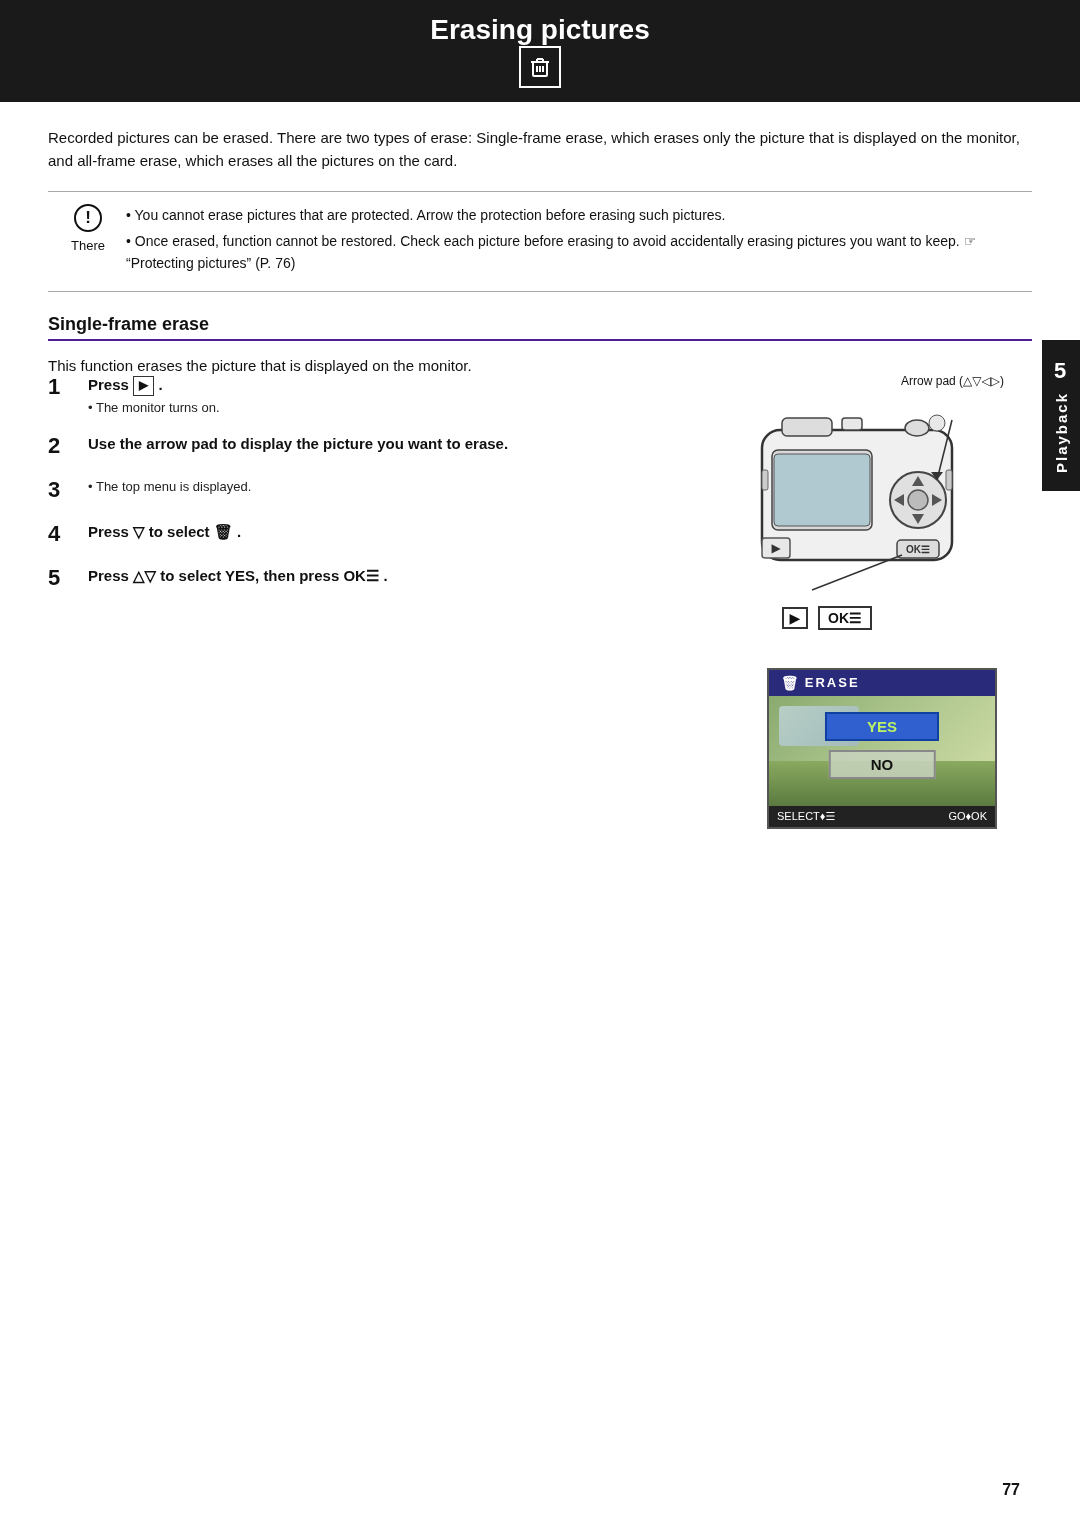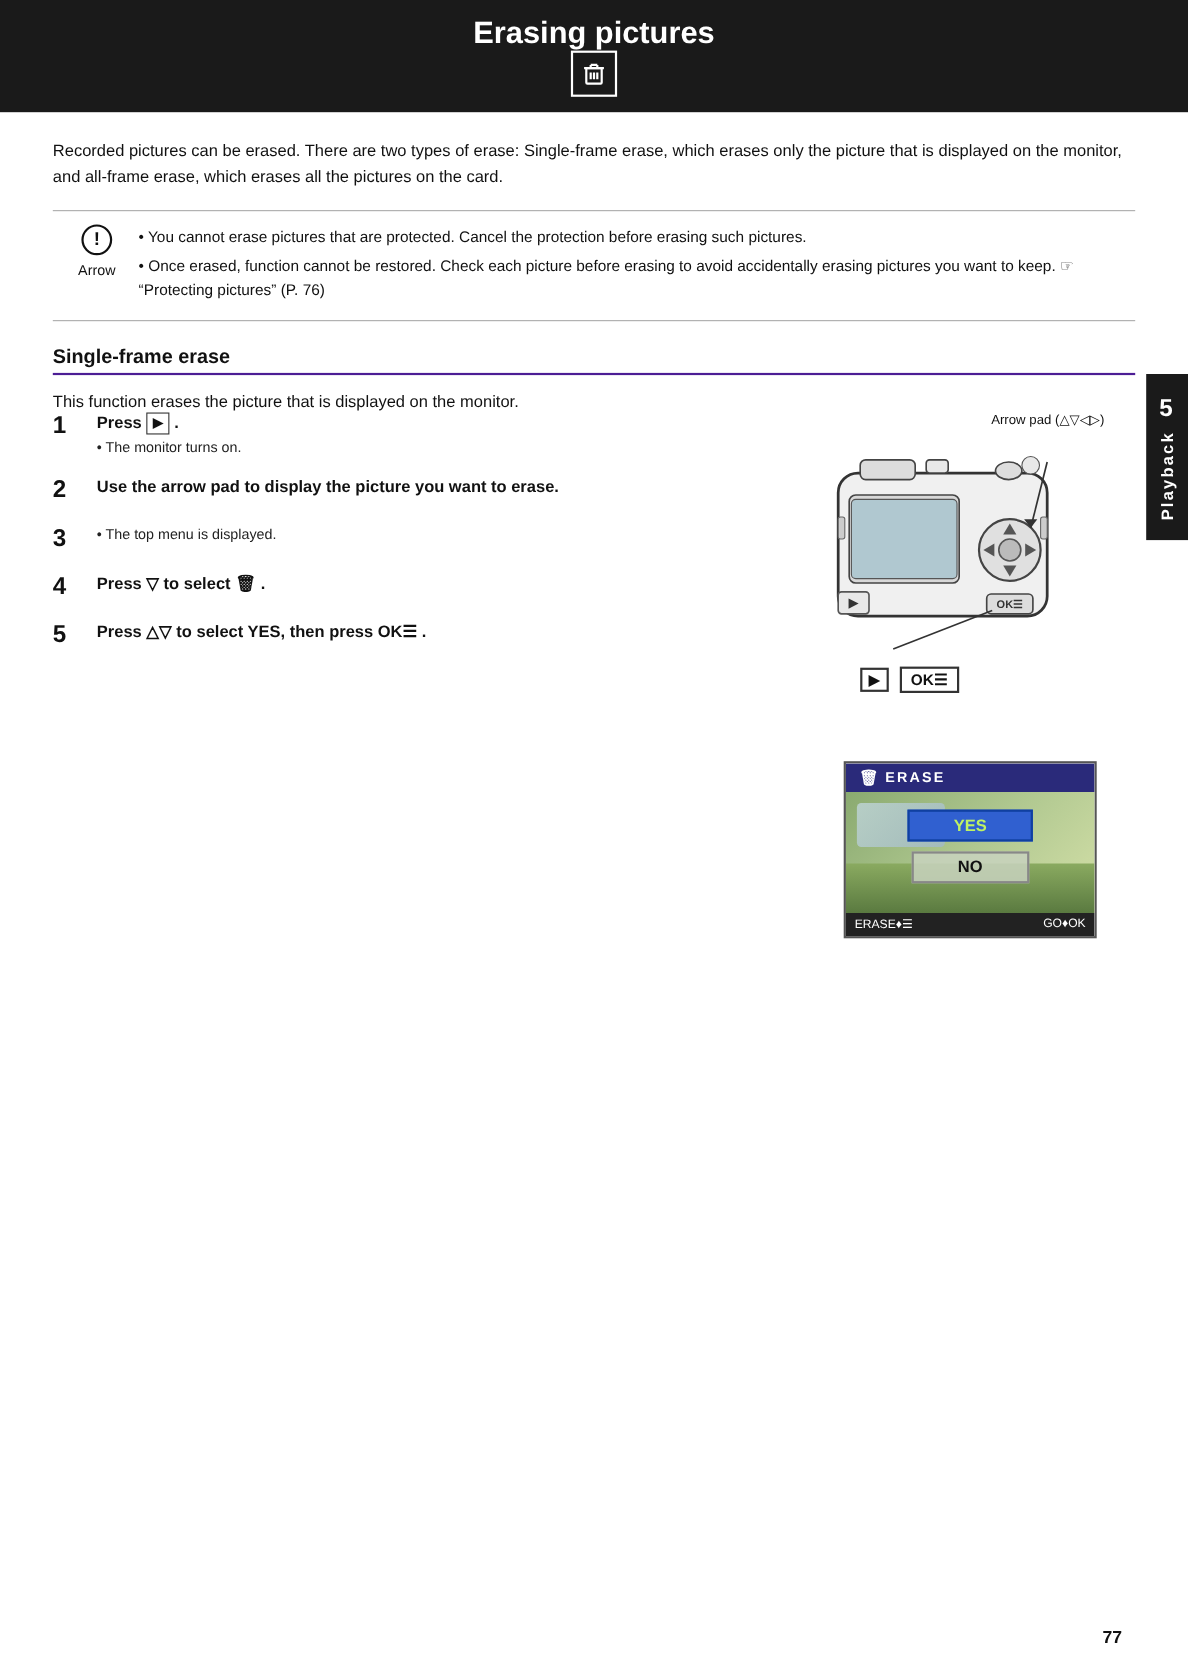--- a/index.html
+++ b/index.html
@@ -106,21 +106,21 @@
       gap: 0;
     }
     .steps-col {
       flex: 1;
     }
     .steps-right {
       width: 300px;
       display: flex;
       flex-direction: column;
       align-items: center;
-      gap: 32px;
+      gap: 8px;
     }
 
     .step {
       display: flex;
       gap: 12px;
       margin-bottom: 18px;
       align-items: flex-start;
     }
     .step-num {
       font-size: 22px;
@@ -300,24 +300,24 @@
   </div>
 </div>
 
 <div class="content">
 
   <p class="intro-text">Recorded pictures can be erased. There are two types of erase: Single-frame erase, which erases only the picture that is displayed on the monitor, and all-frame erase, which erases all the pictures on the card.</p>
 
   <div class="note-box">
     <div class="note-icon-col">
       <div class="exclaim-icon">!</div>
-      <span class="note-label">Arrow</span>
+      <span class="note-label">There</span>
     </div>
     <div class="note-text">
-      <p>• <span>You cannot erase pictures that are protected. Cancel the protection before erasing such pictures.</span></p>
+      <p>• <span>You cannot erase pictures that are protected. Arrow the protection before erasing such pictures.</span></p>
       <p>• <span>Once erased, function cannot be restored. Check each picture before erasing to avoid accidentally erasing pictures you want to keep.</span> <span class="ref-icon">☞</span> <span>“Protecting pictures” (P. 76)</span></p>
     </div>
   </div>
 
   <div class="section-heading">Single-frame erase</div>
 
   <p class="section-intro">This function erases the picture that is displayed on the monitor.</p>
 
   <div class="steps-area">
     <div class="steps-col">
@@ -422,21 +422,21 @@
         <div class="erase-menu-body">
           <div class="erase-menu-img-bg">
 
             <div style="position:absolute; bottom:0; left:0; width:100%; height:45px; background: linear-gradient(to top, #5a7a40, #8aaa60);"></div>
             <div style="position:absolute; top:10px; left:10px; width:80px; height:40px; background: linear-gradient(135deg, #c8dce8, #a0b8d0); border-radius:4px; opacity:0.7;"></div>
             <div class="erase-menu-yes">YES</div>
             <div class="erase-menu-no">NO</div>
           </div>
         </div>
         <div class="erase-menu-footer">
-          <span>ERASE♦☰</span>
+          <span>SELECT♦☰</span>
           <span>GO♦OK</span>
         </div>
       </div>
 
     </div>
   </div>
 
 </div>
 
 <div class="sidebar-tab">

